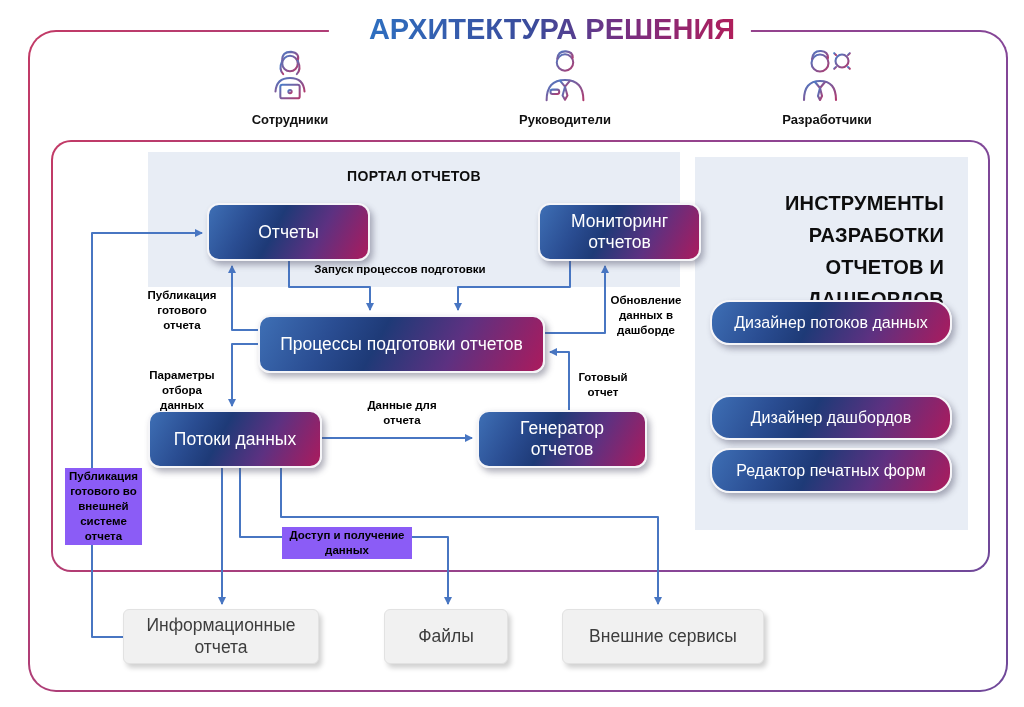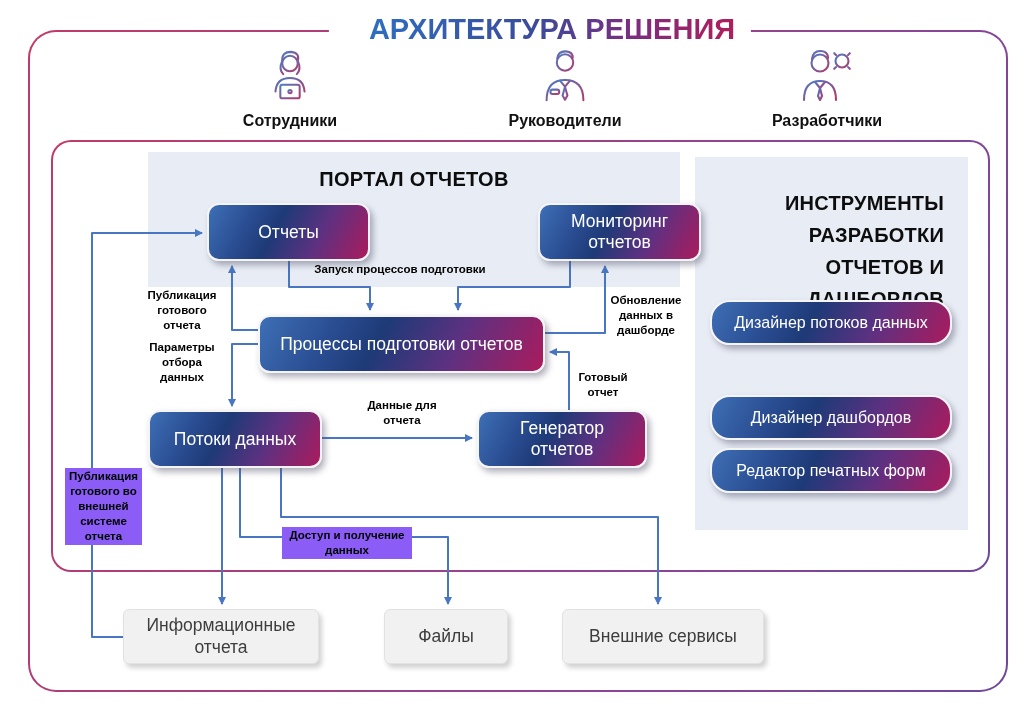--- a/index.html
+++ b/index.html
@@ -22,29 +22,29 @@
     font-size:29px;font-weight:800;letter-spacing:0px;
     background-color:#fff;
   }
   #main-title span{
     background:linear-gradient(90deg,#2e6fc0 0%,#3b4b9b 45%,#7b2d7f 72%,#b01e5a 100%);
     -webkit-background-clip:text;background-clip:text;color:transparent;margin-left:24px;
   }
 
   .actor{position:absolute;z-index:6;width:130px;text-align:center;}
   .actor .aicon{display:block;margin:0 auto;}
-  .actor .alabel{display:block;margin-top:4px;font-size:16px;font-weight:bold;color:#111;}
+  .actor .alabel{display:block;margin-top:4px;font-size:13px;font-weight:bold;color:#111;}
   #actor-employees{left:225px;top:48px;}
   #actor-managers{left:500px;top:48px;}
   #actor-developers{left:762px;top:44px;}
 
   .panel{position:absolute;background:#e8edf5;z-index:3;}
   #portal-panel{left:148px;top:152px;width:532px;height:135px;}
   #portal-title{position:absolute;top:16px;left:0;width:100%;text-align:center;
-    font-size:20px;font-weight:800;color:#0d0d0d;letter-spacing:.3px;}
+    font-size:14px;font-weight:800;color:#0d0d0d;letter-spacing:.3px;}
   #tools-panel{left:695px;top:157px;width:273px;height:373px;}
   #tools-title{position:absolute;top:30px;left:50%;transform:translateX(-50%);width:225px;
     text-align:right;font-size:20px;font-weight:800;color:#0d0d0d;line-height:1.6;letter-spacing:.2px;}
 
   .gnode{
     position:absolute;z-index:5;display:flex;align-items:center;justify-content:center;
     background:linear-gradient(118deg,#3e6fb5 0%,#2a4d92 25%,#1e3a77 42%,#5d3181 68%,#ab1b5d 100%);
     color:#fff;text-align:center;border-radius:12px;border:2px solid #f5f5f8;
     box-shadow:3px 4px 6px rgba(80,80,105,.45);
     font-size:17.5px;line-height:1.2;padding:2px 8px;box-sizing:border-box;
@@ -77,21 +77,21 @@
   #ext-files{left:384px;top:609px;width:124px;height:55px;}
   #ext-services{left:562px;top:609px;width:202px;height:55px;}
 
   .elabel{
     position:absolute;z-index:5;font-size:11.5px;font-weight:bold;color:#000;
     text-align:center;line-height:1.3;
   }
   .elabel.masked{background:#8b5cf6;padding:1px 0;}
   #lbl-start{left:310px;top:262px;width:180px;}
   #lbl-publish{left:142px;top:288px;width:80px;}
-  #lbl-params{left:142px;top:340px;width:80px;text-align:center;}
+  #lbl-params{left:142px;top:368px;width:80px;text-align:center;}
   #lbl-update{left:606px;top:293px;width:80px;}
   #lbl-ready{left:572px;top:370px;width:62px;}
   #lbl-rdata{left:366px;top:398px;width:72px;}
   #lbl-access{left:282px;top:527px;width:130px;}
   #lbl-pubext{left:65px;top:468px;width:77px;}
 
   #connectors{position:absolute;left:0;top:0;z-index:4;}
 </style>
 </head>
 <body>

